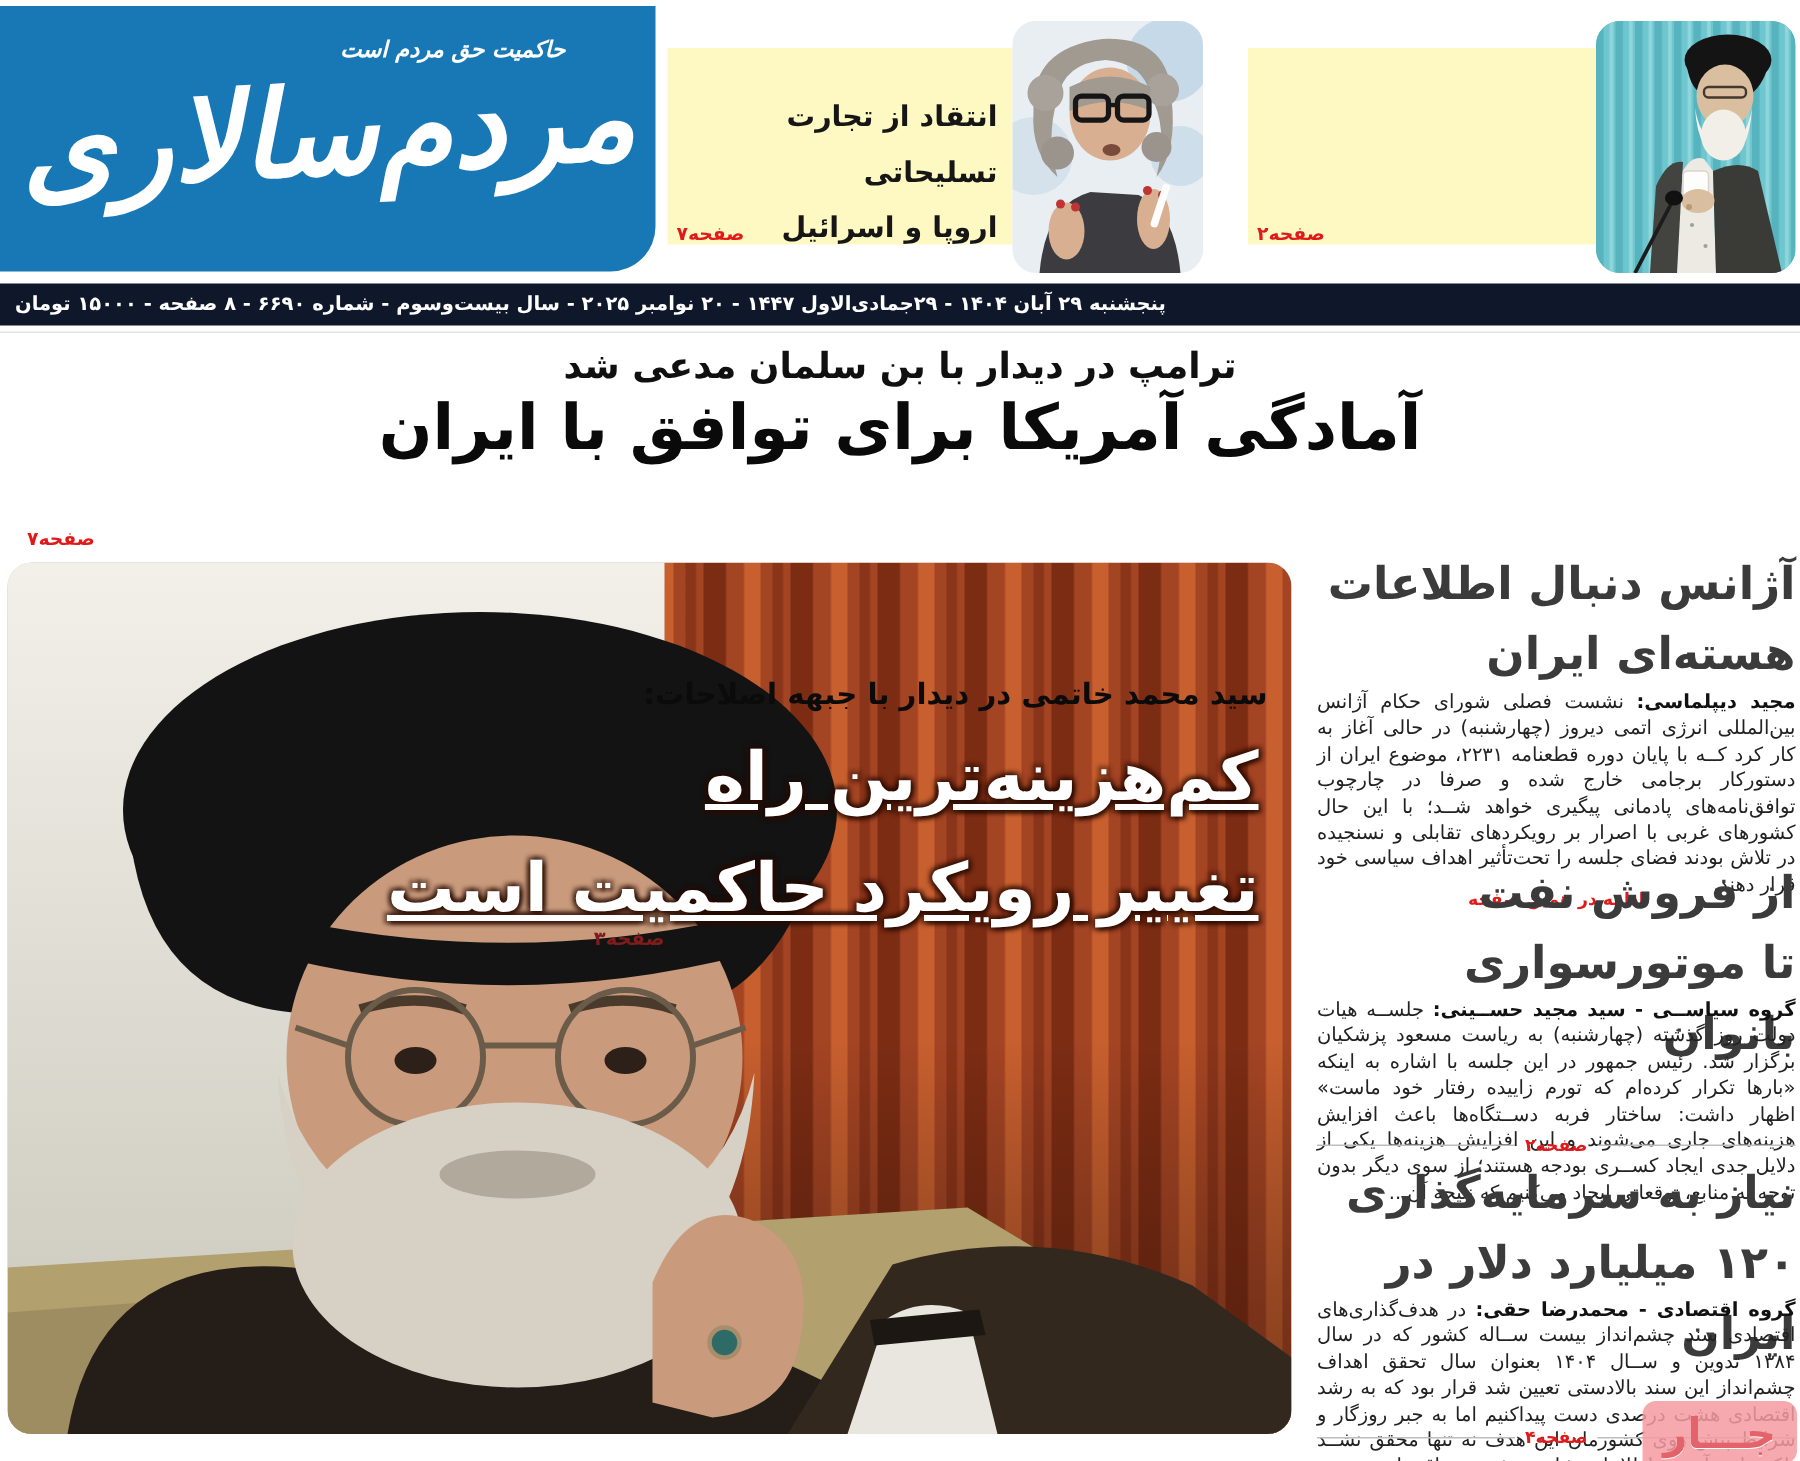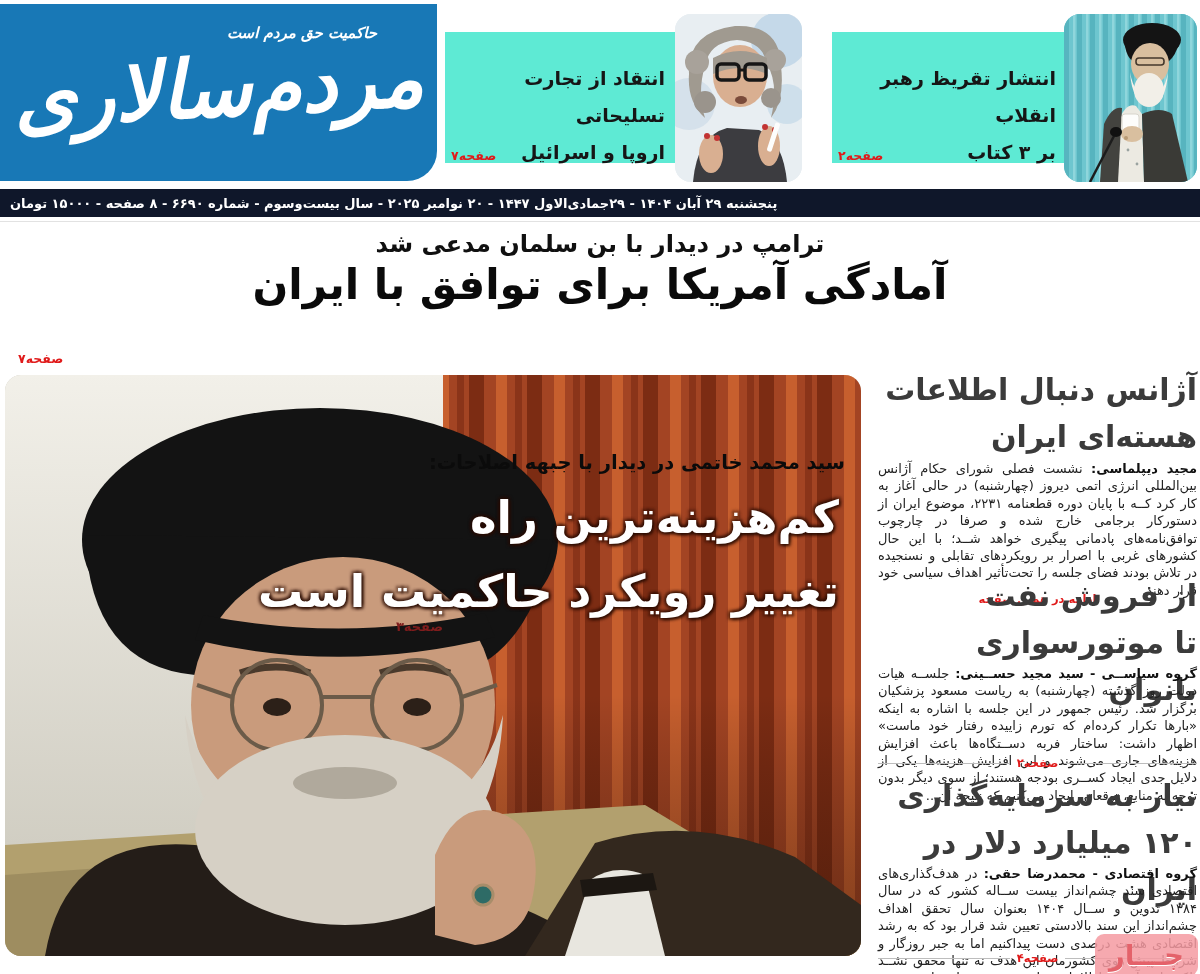--- a/index.html
+++ b/index.html
@@ -10,21 +10,21 @@
   
   .masthead { position:absolute; left:0; top:0; width:437px; height:177px;
               background:#1878b6; border-radius:0 0 30px 0; }
   .masthead .slogan { position:absolute; right:60px; top:20px; color:#fff;
               font-size:15px; font-style:italic; font-weight:bold; }
   .masthead .title { position:absolute; left:0; right:0; top:38px; text-align:center;
               color:#fff; font-size:80px; font-weight:bold; font-style:italic;
               letter-spacing:-3px; transform:rotate(-3deg); white-space:nowrap; }
 
   
-  .teaser-box { position:absolute; background:#5eead4; top:28px; height:131px; }
+  .teaser-box { position:absolute; background:#fef9c3; top:28px; height:131px; }
   .tb1 { left:445px; width:230px; }
   .tb2 { left:832px; width:234px; }
   .teaser-text { position:absolute; top:28px; right:10px; left:8px; text-align:right;
               font-size:19px; font-weight:bold; color:#161616; line-height:37px; }
   .page-label { color:#e01a1a; font-size:12.5px; font-weight:bold;text-align:center; }
   .teaser-box .page-label { position:absolute; left:6px; top:116px; }
 
   .photo-thumb { position:absolute; top:10px; height:168px; border-radius:16px; overflow:hidden; }
   .pt1 { left:675px; width:127px; background:#e8eef2; }
   .pt2 { left:1064px; width:133px; background:#6ec6cf; }
@@ -44,21 +44,21 @@
   .lead-page { position:absolute; left:18px; top:347px; }
 
   
   .main-photo { position:absolute; left:5px; top:371px; width:856px; height:581px;
               border-radius:16px; overflow:hidden; background:#c9c6ba; }
   .mp-kicker { position:absolute; right:16px; top:76px; font-size:19.5px; font-weight:bold;
               color:#0b0b0b; text-align:right; }
   .mp-headline { position:absolute; right:22px; top:106px; text-align:right;
               font-size:45px; font-weight:bold; color:#ffffff; line-height:74px;
               text-shadow: 2px 2px 3px rgba(40,10,0,.85), -2px -2px 3px rgba(40,10,0,.6),
-                           2px -2px 3px rgba(40,10,0,.6), -2px 2px 3px rgba(40,10,0,.6); }
+                           2px -2px 3px rgba(40,10,0,.6), -2px 2px 3px rgba(40,10,0,.6); text-decoration: underline; }
   .mp-page { position:absolute; right:418px; top:244px; font-size:13px; font-weight:bold; color:#7f1d1d; }
 
   
   .col-head { position:absolute; left:878px; width:319px; text-align:right;
               font-size:30px; font-weight:bold; color:#3b3b3b; line-height:47px; }
   .col-body { position:absolute; left:878px; width:319px; direction:rtl;
               font-size:13px; line-height:17.4px; color:#222; text-align:justify; }
   .col-body .lead-in { font-weight:bold; color:#111; }
   .sep { position:absolute; left:878px; width:319px; display:flex; align-items:center; gap:7px; direction:rtl; }
   .sep .ln { height:1px; background:#bdbdbd; flex:1; }
@@ -111,24 +111,20 @@
       <ellipse cx="94" cy="132" rx="11" ry="20" fill="#d9af91"></ellipse>
       <circle cx="32" cy="122" r="3" fill="#c23333"></circle>
         <circle cx="42" cy="124" r="3" fill="#c23333"></circle>
       <circle cx="90" cy="113" r="3" fill="#c23333"></circle>
         <circle cx="100" cy="116" r="3" fill="#c23333"></circle>
       <rect x="96" y="108" width="5" height="30" rx="2" fill="#fdfdfd" transform="rotate(18 98 123)"></rect>
     </svg>
   </div>
 
   <div class="teaser-box tb2">
-    <div class="teaser-text">
-      <span style="display:block">انتشار تقریظ رهبر انقلاب</span>
-      <span style="display:block">بر ۳ کتاب</span>
-    </div>
     <div class="page-label">صفحه۲</div>
   </div>
   <div class="photo-thumb pt2">
     <svg viewBox="0 0 133 168" preserveAspectRatio="none">
       <defs>
         <pattern id="curtain-teal" width="13" height="168" patternUnits="userSpaceOnUse">
           <rect width="13" height="168" fill="#6ec6cf"></rect>
           <rect width="5" height="168" fill="#57b4bf"></rect>
           <rect x="9" width="2.5" height="168" fill="#8fd6dc"></rect>
         </pattern>

